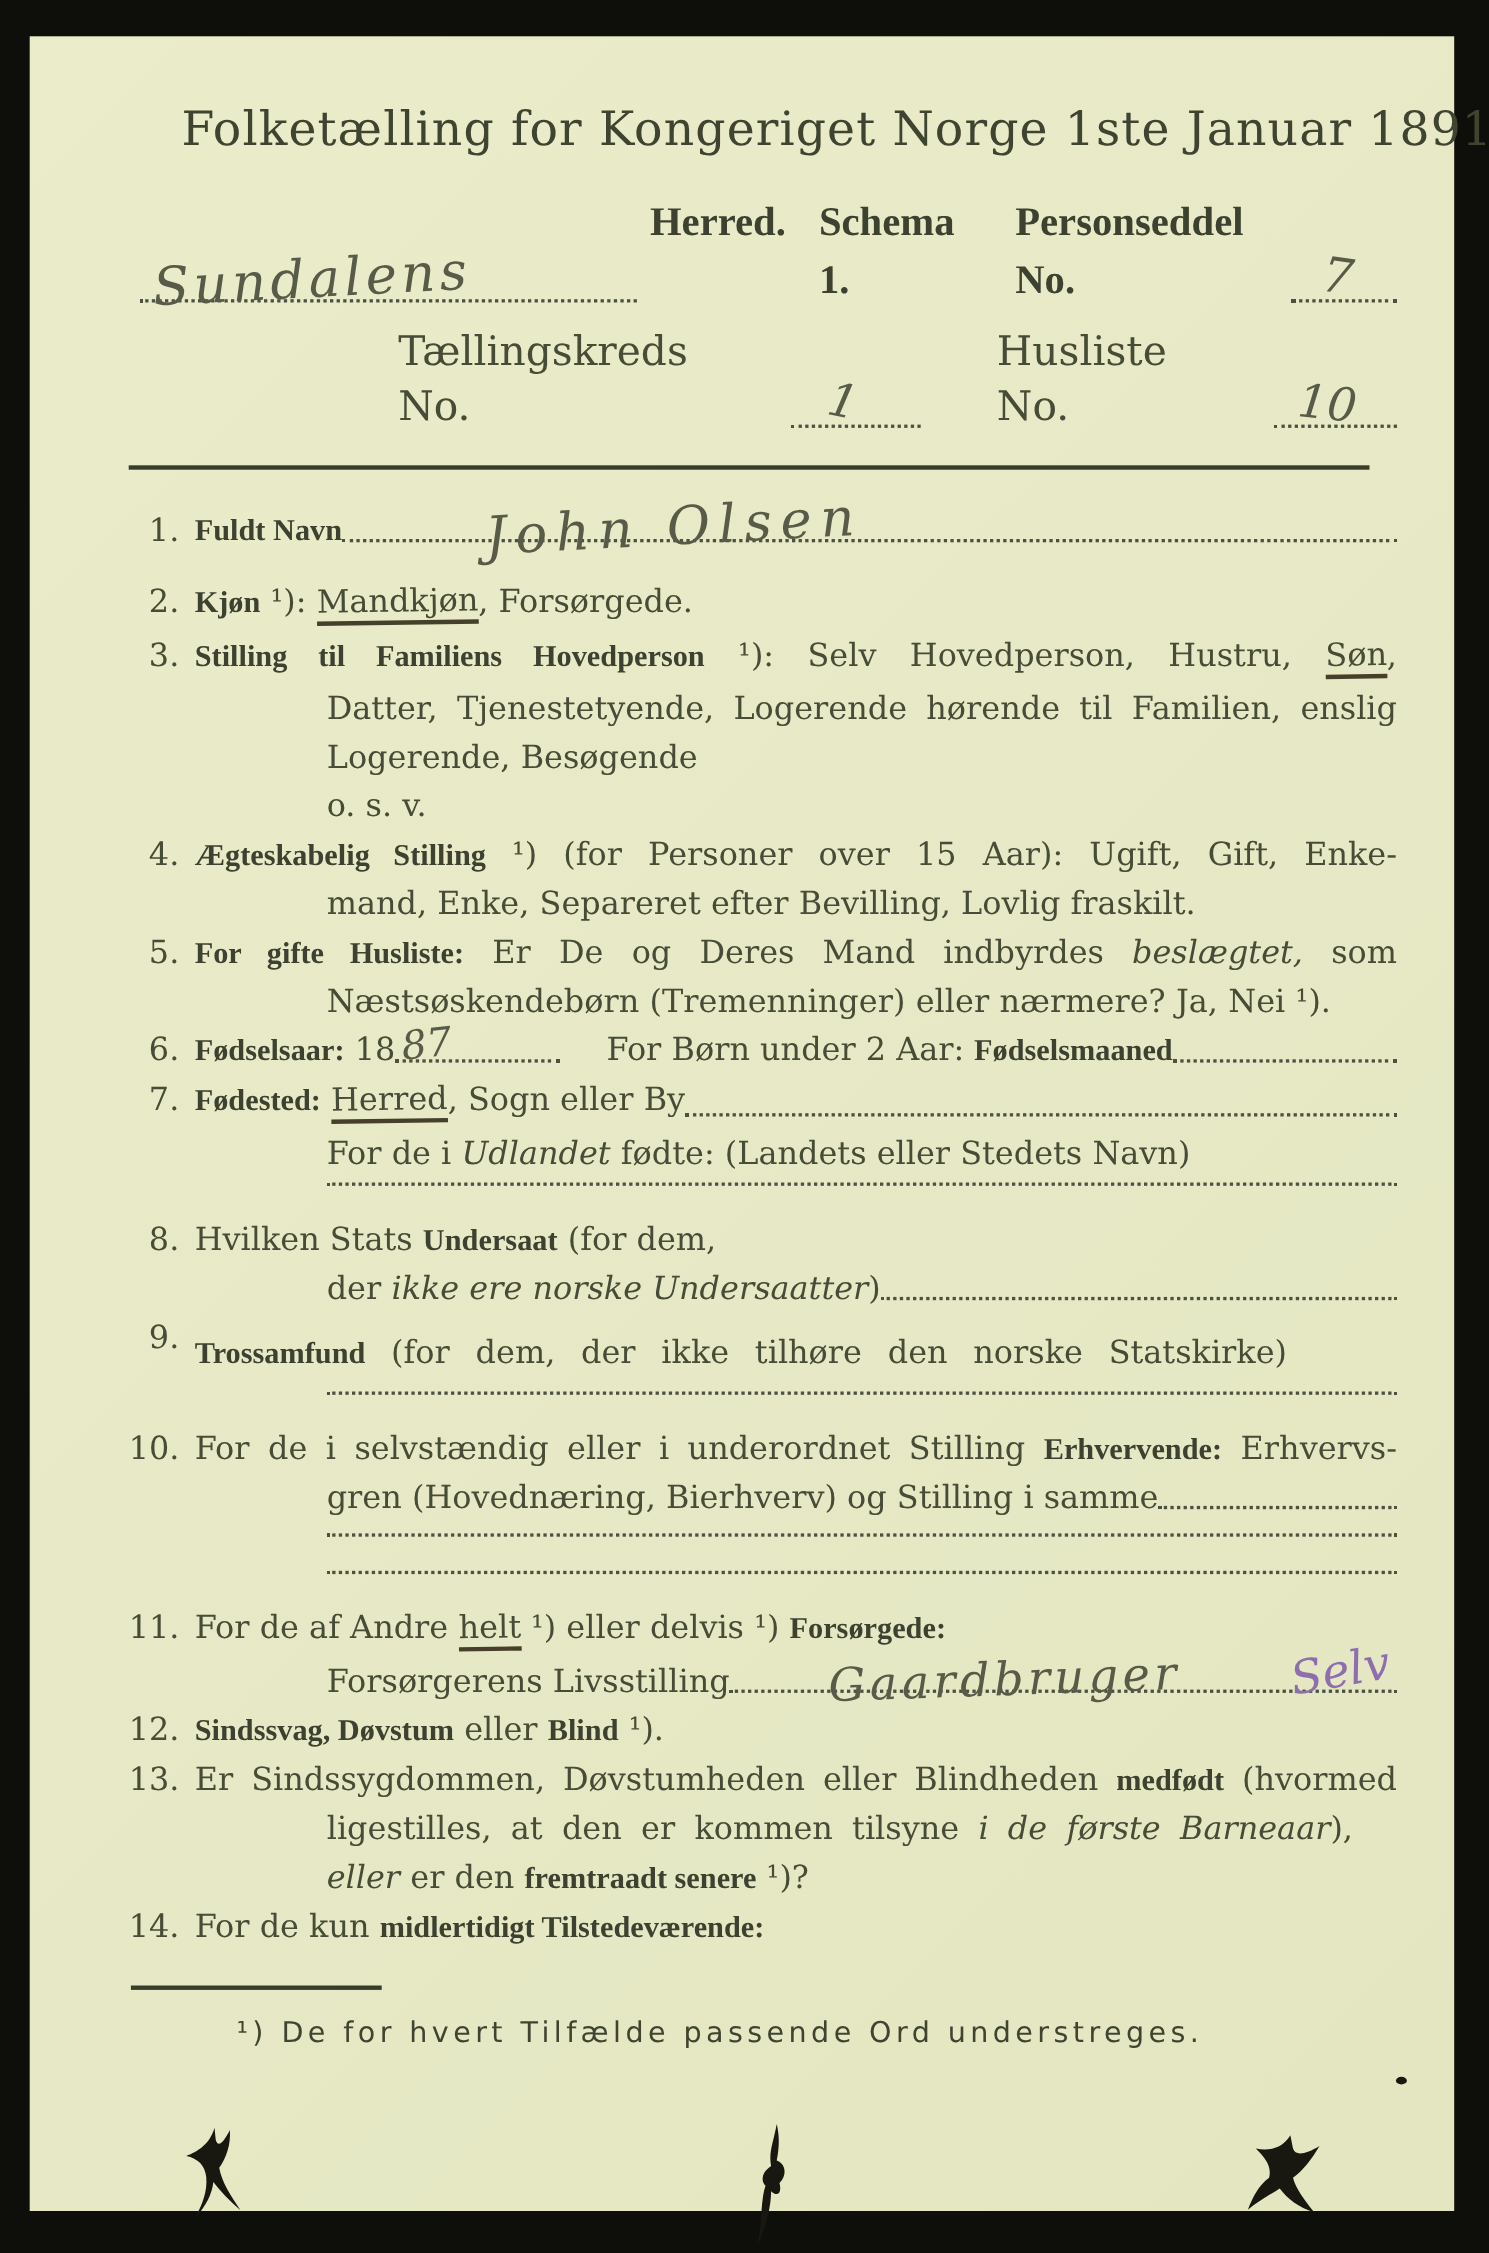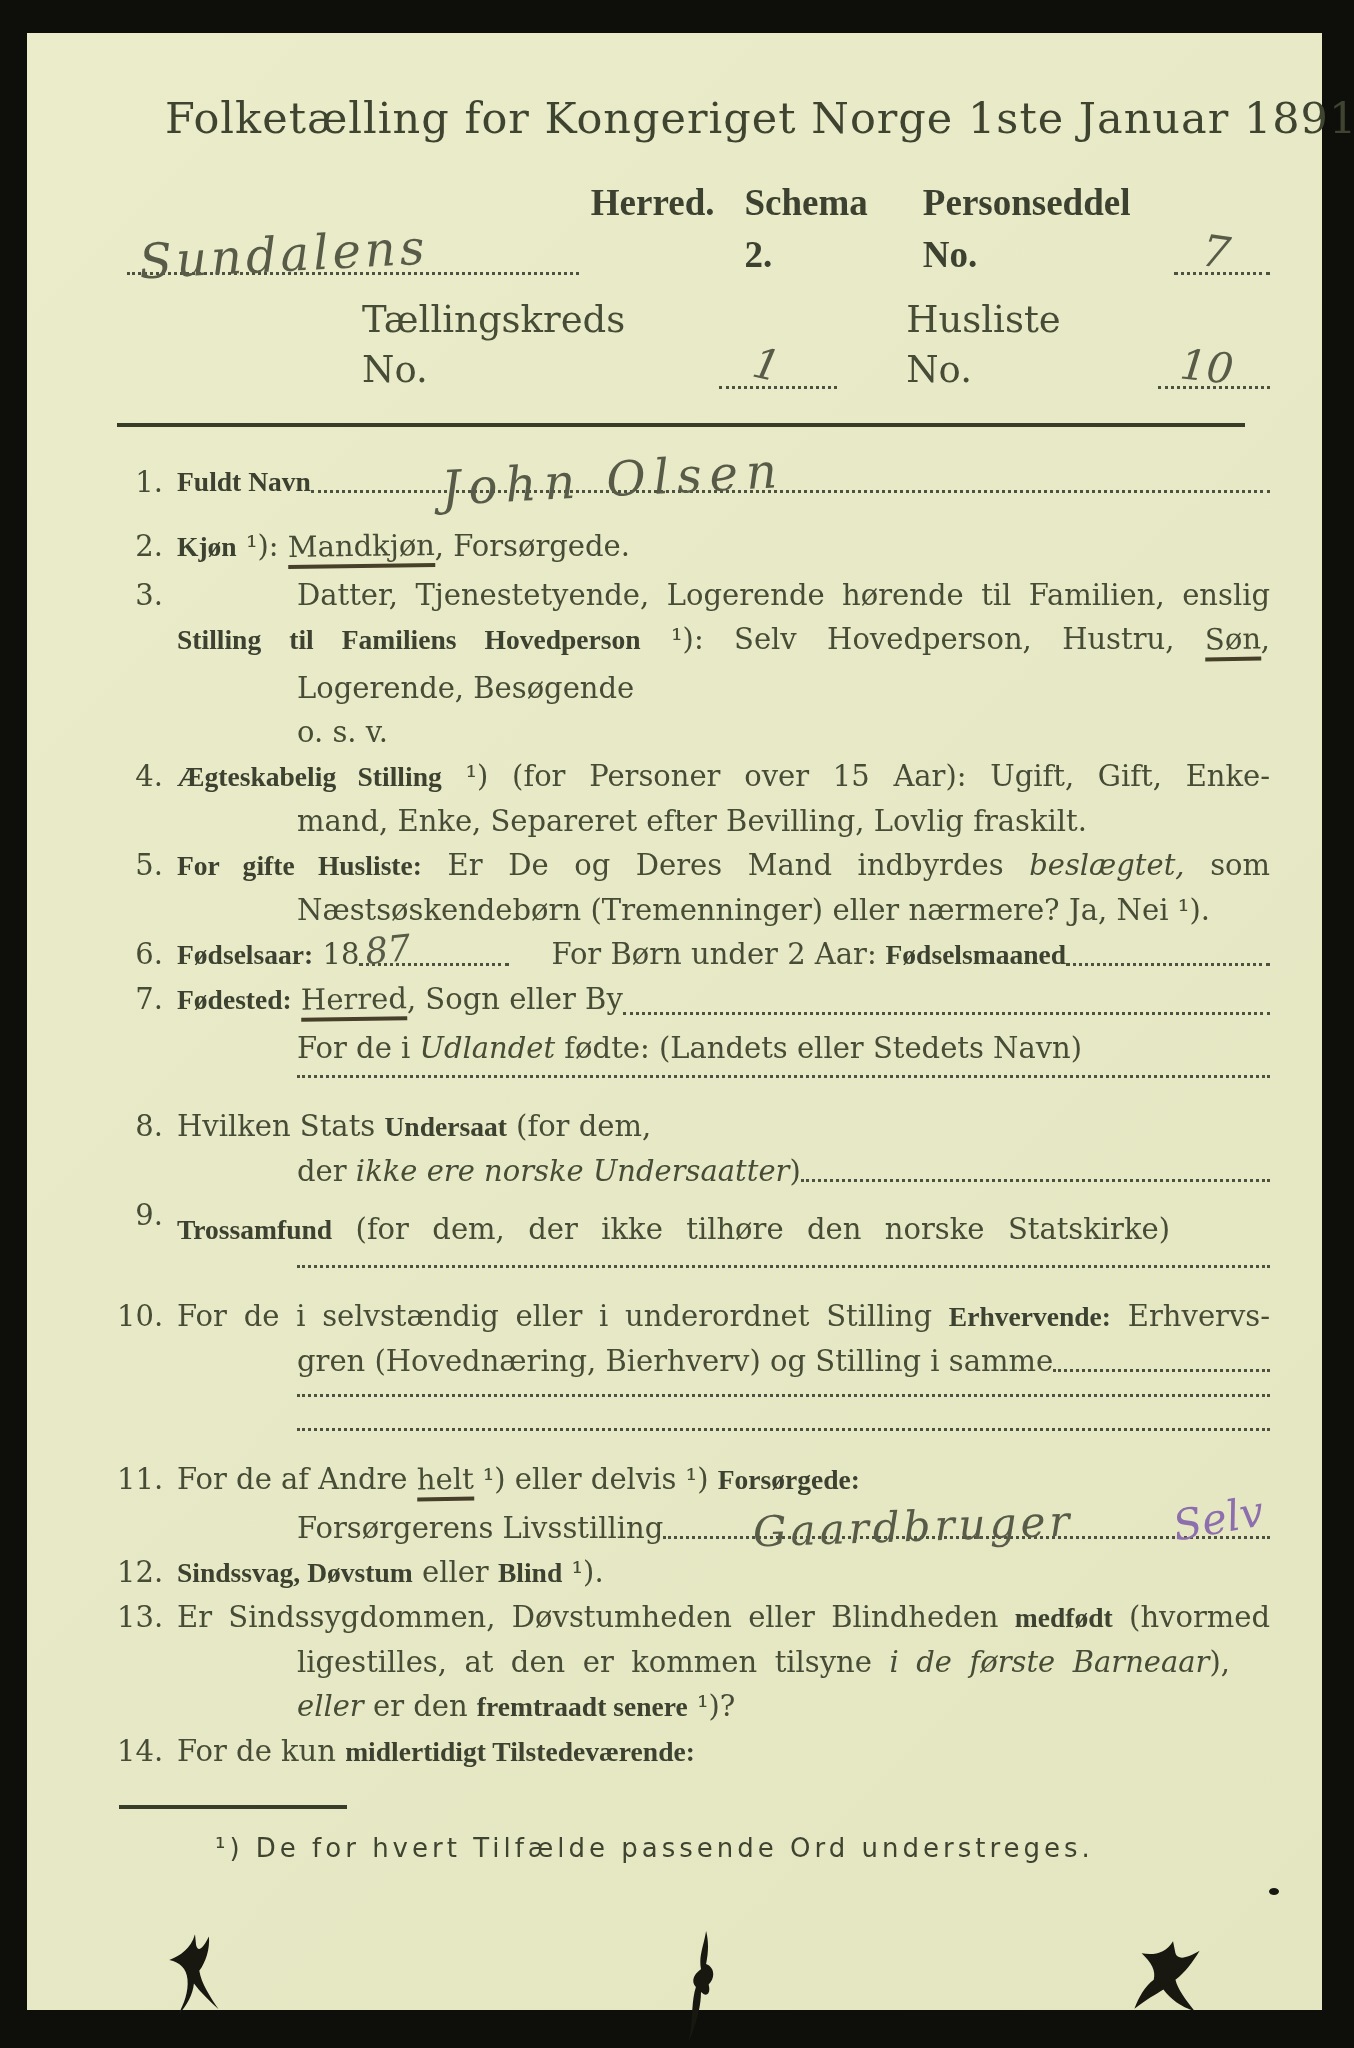--- a/index.html
+++ b/index.html
@@ -58,21 +58,21 @@
   <div class="paper">
     <div class="content">
 
       <div class="title">Folketælling for Kongeriget Norge 1ste Januar 1891.</div>
 
       <div class="line hdr2">
         <span class="slot muni-slot">
           <span class="hw hw-muni">Sundalens</span>
         </span>
         <span class="b g">Herred.</span>
-        <span class="b g2">Schema 2.</span>
+        <span class="b g2">Schema 1.</span>
         <span class="b g2">Personseddel No.</span>
         <span class="slot slot-7">
           <span class="hw hw-7">7</span>
         </span>
       </div>
 
       <div class="line hdr3">
         <span>Tællingskreds No.</span>
         <span class="slot slot-1">
           <span class="hw hw-1">1</span>
@@ -102,22 +102,22 @@
         <div class="item">
           <div class="num">2.</div>
           <div class="ibody">
             <div class="bline"><span class="b">Kjøn</span><span> ¹): </span><span class="hu">Mandkjøn</span><span>, Forsørgede.</span></div>
           </div>
         </div>
 
         <div class="item">
           <div class="num">3.</div>
           <div class="ibody">
+            <div class="bline just"><span class="b">Stilling til Familiens Hovedperson</span><span> ¹): Selv Hovedperson, Hustru, </span><span class="hu">Søn</span><span>,</span></div>
             <div class="bline just ind">Datter, Tjenestetyende, Logerende hørende til Familien, enslig</div>
-            <div class="bline just"><span class="b">Stilling til Familiens Hovedperson</span><span> ¹): Selv Hovedperson, Hustru, </span><span class="hu">Søn</span><span>,</span></div>
             <div class="bline ind">Logerende, Besøgende</div>
             <div class="bline ind mt6">o. s. v.</div>
           </div>
         </div>
 
         <div class="item">
           <div class="num">4.</div>
           <div class="ibody">
             <div class="bline just"><span class="b">Ægteskabelig Stilling</span><span> ¹) (for Personer over 15 Aar): Ugift, Gift, Enke-</span></div>
             <div class="bline ind">mand, Enke, Separeret efter Bevilling, Lovlig fraskilt.</div>

